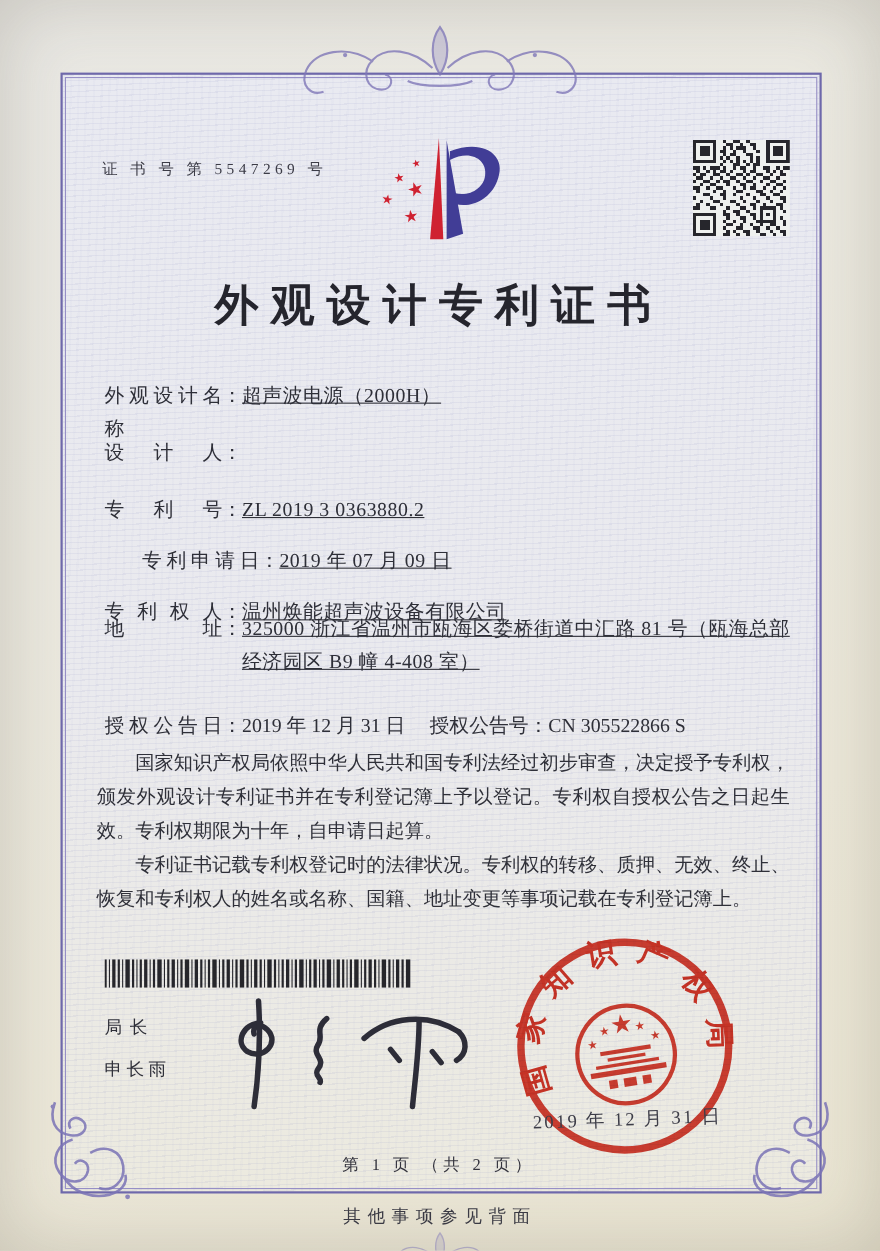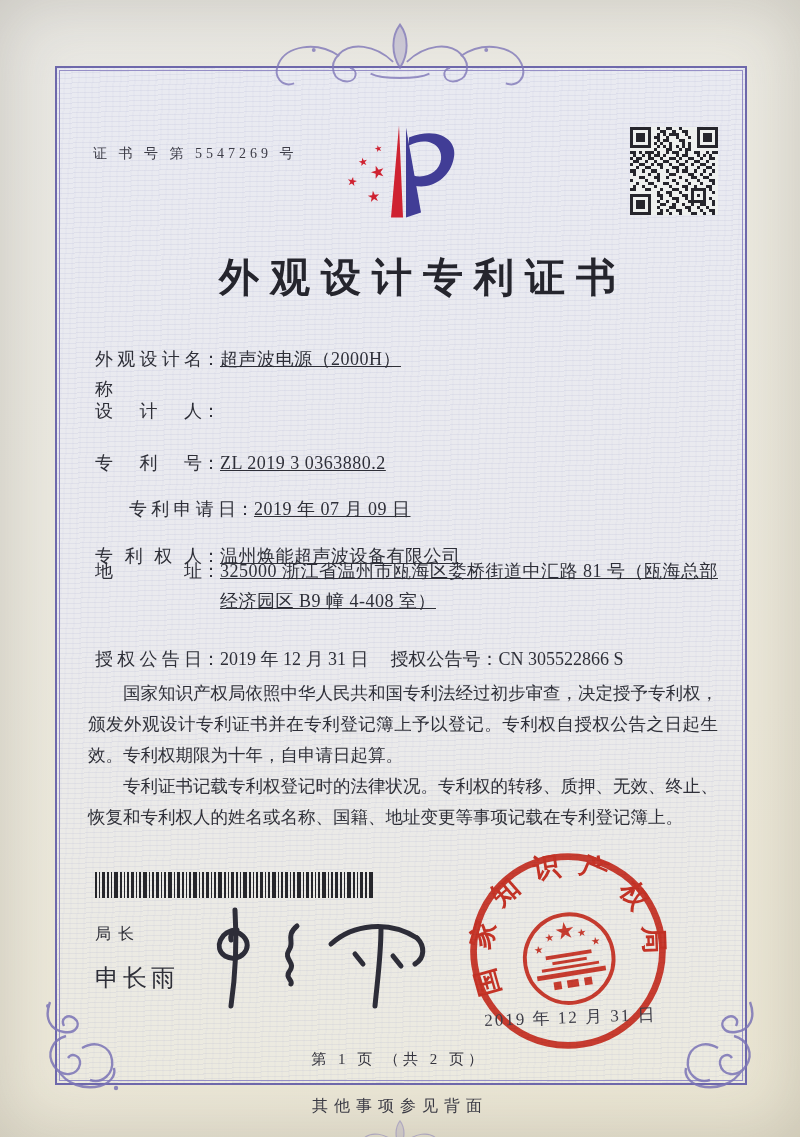--- a/index.html
+++ b/index.html
@@ -14,30 +14,30 @@
     background:
       repeating-linear-gradient(178deg,rgba(128,132,188,.10) 0 1px,rgba(255,255,255,0) 1px 5px),
       repeating-linear-gradient(92deg,rgba(160,164,210,.05) 0 2px,rgba(255,255,255,0) 2px 7px),
       linear-gradient(180deg,#e9eaf1 0%,#eaeaee 55%,#eceadf 100%);}
   #frame .inner{position:absolute;inset:2px;border:1px solid #968fc6;}
   .abs{position:absolute;}
   .noint{cursor:default;}
   
   #certno{left:93px;top:125px;font-size:14px;letter-spacing:4px;color:#3c3c47;margin-top:20px;}
   #title{left:55px;width:688px;top:250px;text-align:center;font-size:40px;font-weight:700;
-         letter-spacing:11px;color:#25252d;padding-left:24px;}
+         letter-spacing:11px;color:#25252d;}
   .frow{left:95px;width:625px;font-size:18px;color:#2e2f38;display:flex;align-items:baseline;line-height:30px;}
   .flabel{display:inline-block;width:107px;text-align:justify;text-align-last:justify;text-justify:inter-character;flex:0 0 107px;}
   .fcolon{flex:0 0 18px;}
   .fvalue{flex:1 1 auto;letter-spacing:.5px;text-decoration:underline;}
   .g2{margin-left:22px;white-space:nowrap;}
   #paras{left:88px;top:678px;width:630px;font-size:17.5px;line-height:31px;color:#2f3039;text-align:justify;}
   #paras p{margin:0;text-indent:2em;}
   #ptitle{left:95px;top:924px;font-size:16px;letter-spacing:7px;color:#2e2f38;}
-  #pname{left:95px;top:962px;font-size:24px;letter-spacing:4px;color:#2e2f38;}
+  #pname{left:95px;top:962px;font-size:16px;letter-spacing:4px;color:#2e2f38;}
   #sealdate{left:468px;top:1006px;width:205px;text-align:center;font-size:17px;letter-spacing:2px;
             color:#3d3d48;transform:rotate(-2deg);z-index:7;}
   #pagefoot{left:55px;width:688px;top:1050px;text-align:center;font-size:15px;letter-spacing:4px;color:#34343e;}
   #backnote{left:0;width:800px;top:1096px;text-align:center;font-size:16px;letter-spacing:6px;color:#3a3a44;z-index:3;}
   svg{display:block;}
 </style>
 </head>
 <body>
 
 <div id="photo">

